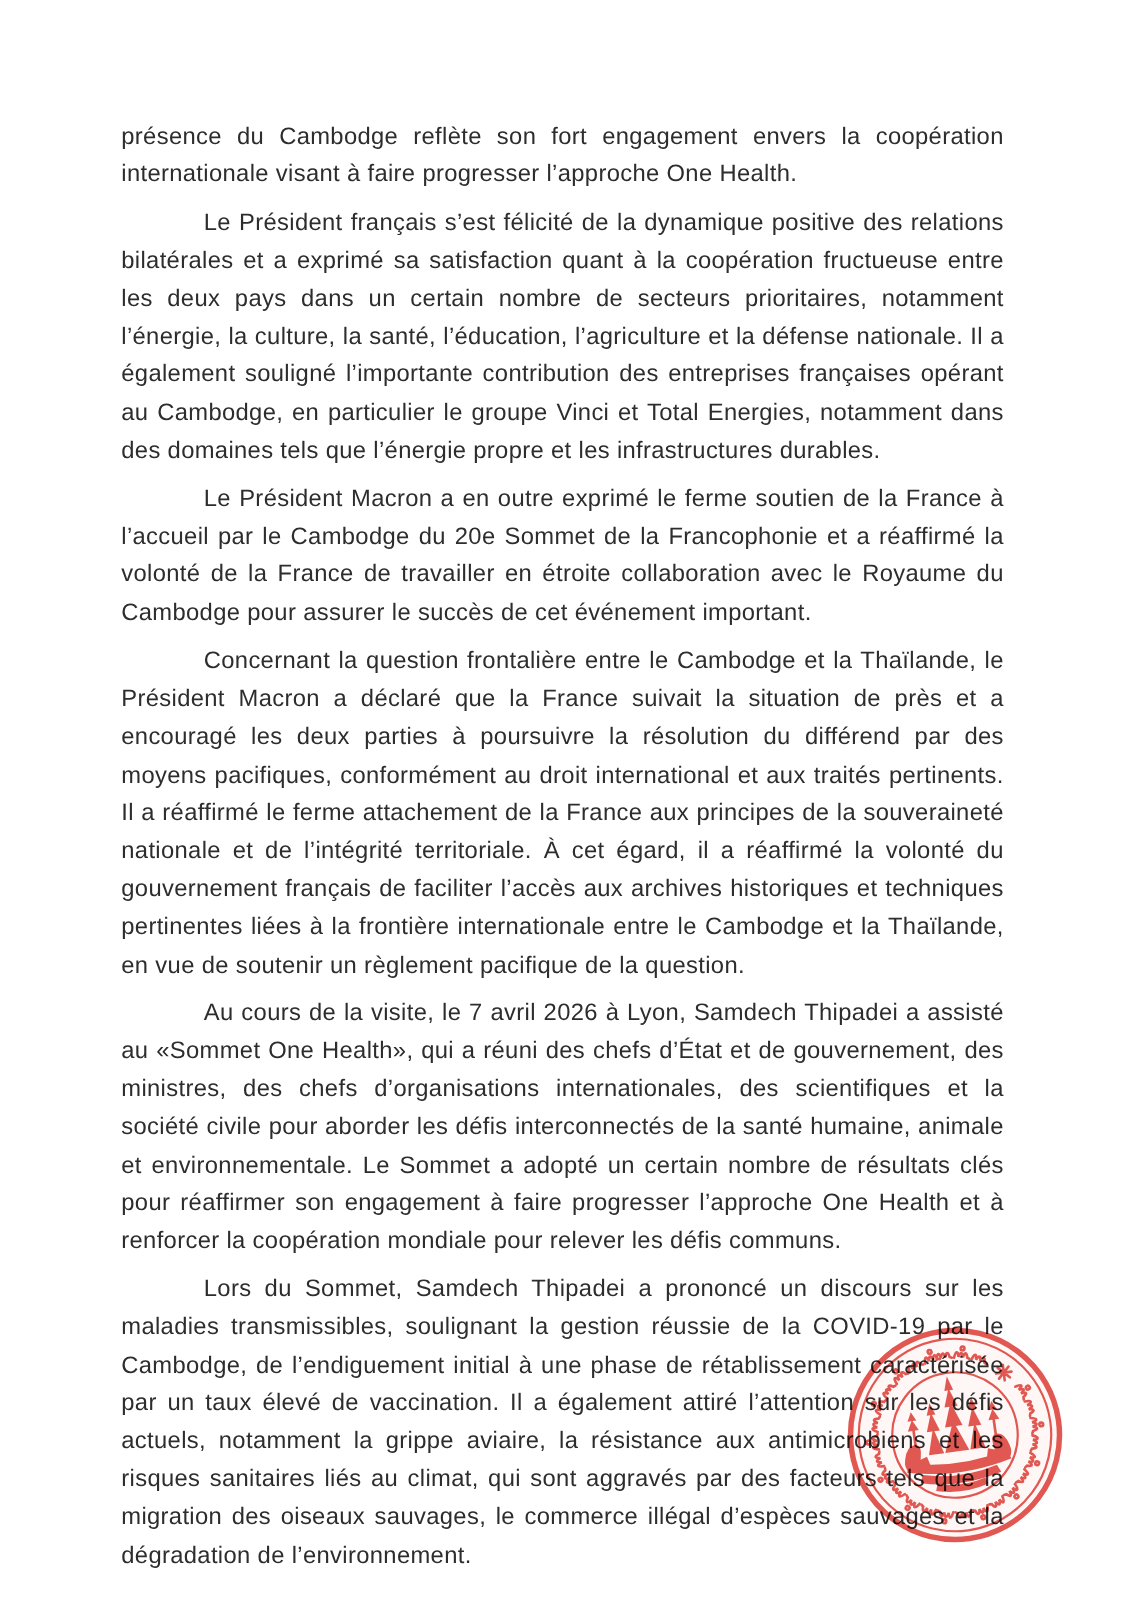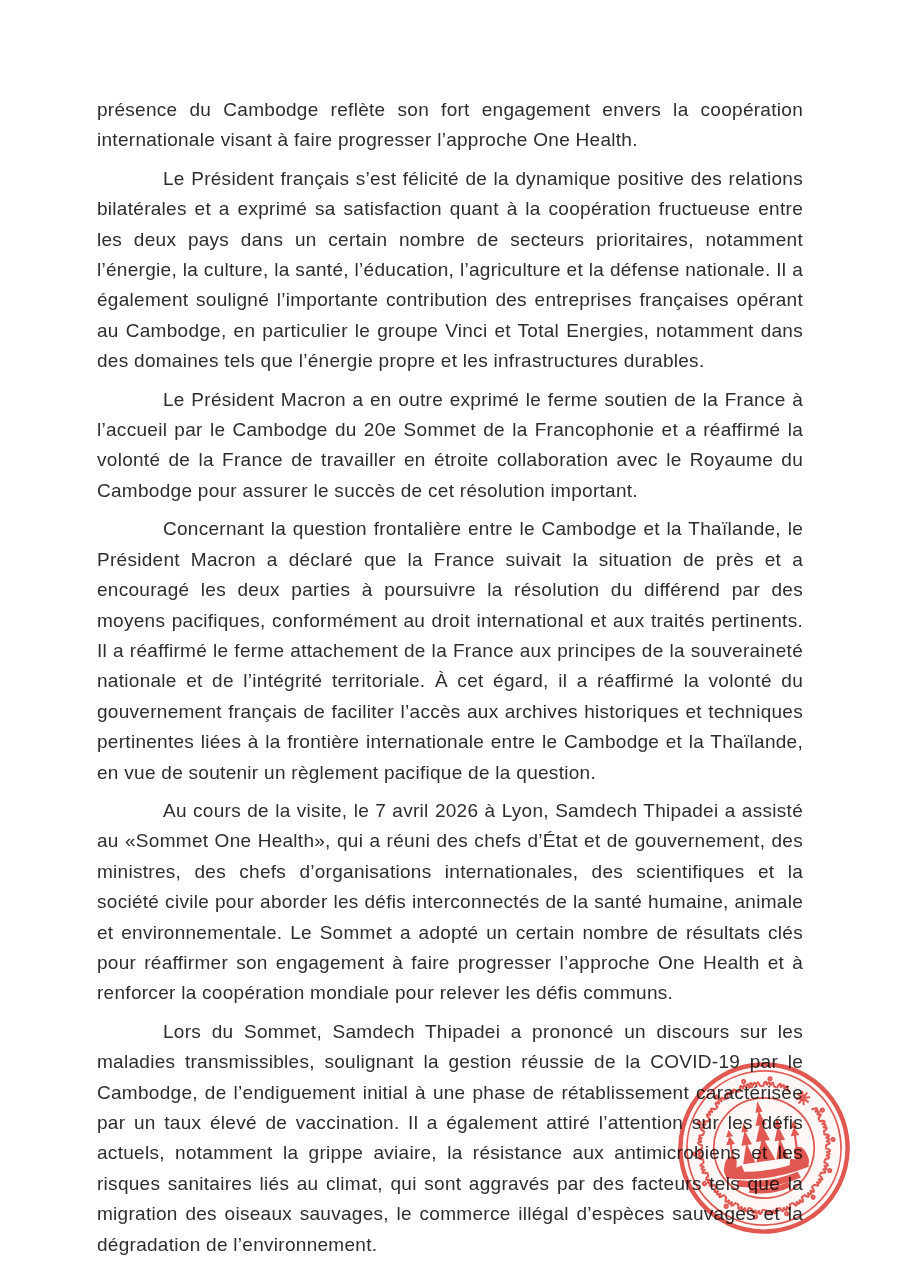--- a/index.html
+++ b/index.html
@@ -24,21 +24,21 @@
   .stamp svg{display:block;width:100%;height:100%;color:var(--stamp-color,#de4a42);}
 </style>
 </head>
 <body>
 
 <div class="page">
 
   <main class="doc">
     <p class="para no-indent">présence du Cambodge reflète son fort engagement envers la coopération internationale visant à faire progresser l’approche One Health.</p>
     <p class="para">Le Président français s’est félicité de la dynamique positive des relations bilatérales et a exprimé sa satisfaction quant à la coopération fructueuse entre les deux pays dans un certain nombre de secteurs prioritaires, notamment l’énergie, la culture, la santé, l’éducation, l’agriculture et la défense nationale. Il a également souligné l’importante contribution des entreprises françaises opérant au Cambodge, en particulier le groupe Vinci et Total Energies, notamment dans des domaines tels que l’énergie propre et les infrastructures durables.</p>
-    <p class="para">Le Président Macron a en outre exprimé le ferme soutien de la France à l’accueil par le Cambodge du 20e Sommet de la Francophonie et a réaffirmé la volonté de la France de travailler en étroite collaboration avec le Royaume du Cambodge pour assurer le succès de cet résolution important.</p>
+    <p class="para">Le Président Macron a en outre exprimé le ferme soutien de la France à l’accueil par le Cambodge du 20e Sommet de la Francophonie et a réaffirmé la volonté de la France de travailler en étroite collaboration avec le Royaume du Cambodge pour assurer le succès de cet événement important.</p>
     <p class="para">Concernant la question frontalière entre le Cambodge et la Thaïlande, le Président Macron a déclaré que la France suivait la situation de près et a encouragé les deux parties à poursuivre la résolution du différend par des moyens pacifiques, conformément au droit international et aux traités pertinents. Il a réaffirmé le ferme attachement de la France aux principes de la souveraineté nationale et de l’intégrité territoriale. À cet égard, il a réaffirmé la volonté du gouvernement français de faciliter l’accès aux archives historiques et techniques pertinentes liées à la frontière internationale entre le Cambodge et la Thaïlande, en vue de soutenir un règlement pacifique de la question.</p>
     <p class="para">Au cours de la visite, le 7 avril 2026 à Lyon, Samdech Thipadei a assisté au «Sommet One Health», qui a réuni des chefs d’État et de gouvernement, des ministres, des chefs d’organisations internationales, des scientifiques et la société civile pour aborder les défis interconnectés de la santé humaine, animale et environnementale. Le Sommet a adopté un certain nombre de résultats clés pour réaffirmer son engagement à faire progresser l’approche One Health et à renforcer la coopération mondiale pour relever les défis communs.</p>
     <p class="para">Lors du Sommet, Samdech Thipadei a prononcé un discours sur les maladies transmissibles, soulignant la gestion réussie de la COVID-19 par le Cambodge, de l’endiguement initial à une phase de rétablissement caractérisée par un taux élevé de vaccination. Il a également attiré l’attention sur les défis actuels, notamment la grippe aviaire, la résistance aux antimicrobiens et les risques sanitaires liés au climat, qui sont aggravés par des facteurs tels que la migration des oiseaux sauvages, le commerce illégal d’espèces sauvages et la dégradation de l’environnement.</p>
   </main>
 
   <div class="stamp">
     <svg viewBox="0 0 200 200">
       <defs>
         <path id="sq1" d="M-7,2 C-6,-4 -4,-5 -3,1 C-2,-3 0,-5 1,1 C2,-3 4,-5 5,1 L7,2"></path>
         <g id="sq2">

